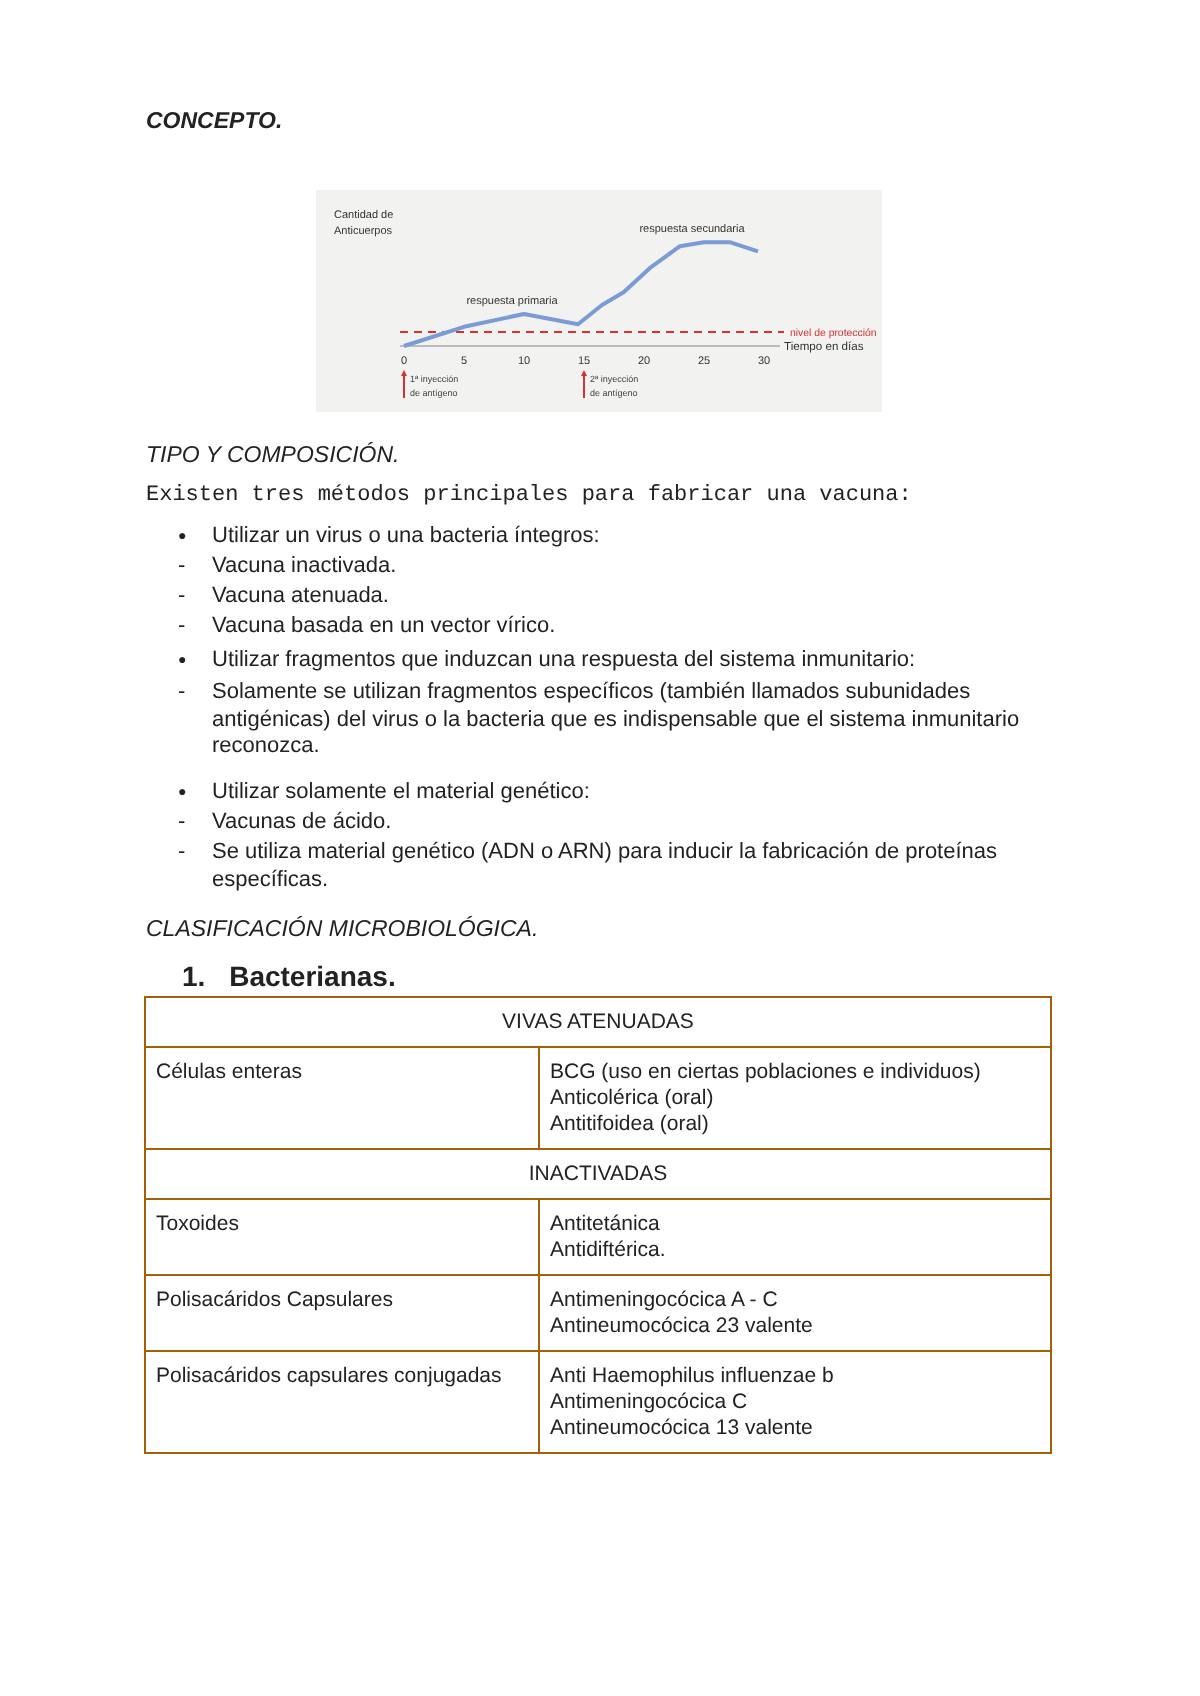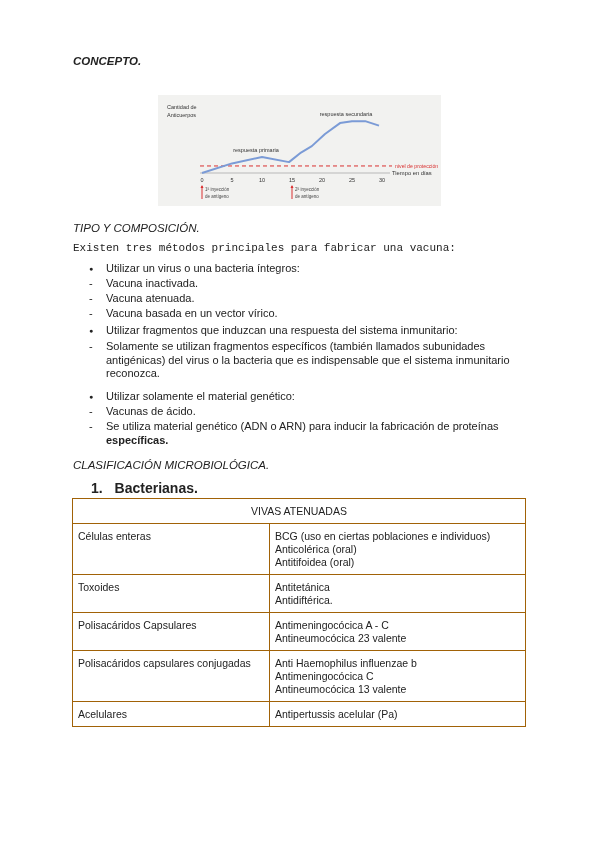--- a/index.html
+++ b/index.html
@@ -94,21 +94,21 @@
       <span class="tx">Utilizar solamente el material genético:</span>
     </div>
     <div class="li" style="left: 89px; top: 405px; width: 450px;">
       <span class="mk">-</span>
       <span class="tx">Vacunas de ácido.</span>
     </div>
     <div class="li" style="left: 89px; top: 420px; width: 450px;">
       <span class="mk">-</span>
       <span class="tx">
         <span style="display: block;">Se utiliza material genético (ADN o ARN) para inducir la fabricación de proteínas</span>
-        <span style="display: block; font-weight: bold;">específicas.</span>
+        <span style="display: block;">específicas.</span>
       </span>
     </div>
   </div>
 
 <div class="abs heading-it" style="left:73px; top:459px;">CLASIFICACIÓN MICROBIOLÓGICA.</div>
 
 <div class="numlist">
   <span>1.</span>
   <span style="margin-left:8px;">Bacterianas.</span>
 </div>
@@ -120,20 +120,23 @@
       </tr>
       <tr>
         <td class="c1" style="padding-top: 6px;">Células enteras</td>
         <td style="padding-top: 6px; padding-bottom: 5px;">
           <span class="cellline">BCG (uso en ciertas poblaciones e individuos)</span>
           <span class="cellline">Anticolérica (oral)</span>
           <span class="cellline">Antitifoidea (oral)</span>
         </td>
       </tr>
       <tr>
+        <td colspan="2" class="hdr" style="padding-top: 6px; padding-bottom: 5px;">INACTIVADAS</td>
+      </tr>
+      <tr>
         <td class="c1" style="padding-top: 6px;">Toxoides</td>
         <td style="padding-top: 6px; padding-bottom: 5px; margin-left: 44px;">
           <span class="cellline">Antitetánica</span>
           <span class="cellline">Antidiftérica.</span>
         </td>
       </tr>
       <tr>
         <td class="c1" style="padding-top: 6px;">Polisacáridos Capsulares</td>
         <td style="padding-top: 6px; padding-bottom: 5px;">
           <span class="cellline">Antimeningocócica A - C</span>
@@ -141,20 +144,14 @@
         </td>
       </tr>
       <tr>
         <td class="c1" style="padding-top: 6px;">Polisacáridos capsulares conjugadas</td>
         <td style="padding-top: 6px; padding-bottom: 5px;">
           <span class="cellline">Anti Haemophilus influenzae b</span>
           <span class="cellline">Antimeningocócica C</span>
           <span class="cellline">Antineumocócica 13 valente</span>
         </td>
       </tr>
-      <tr>
-        <td class="c1" style="padding-top: 6px;">Acelulares</td>
-        <td style="padding-top: 6px; padding-bottom: 5px;">
-          <span class="cellline">Antipertussis acelular (Pa)</span>
-        </td>
-      </tr>
     </tbody>
 </table>
 
 </body></html>

